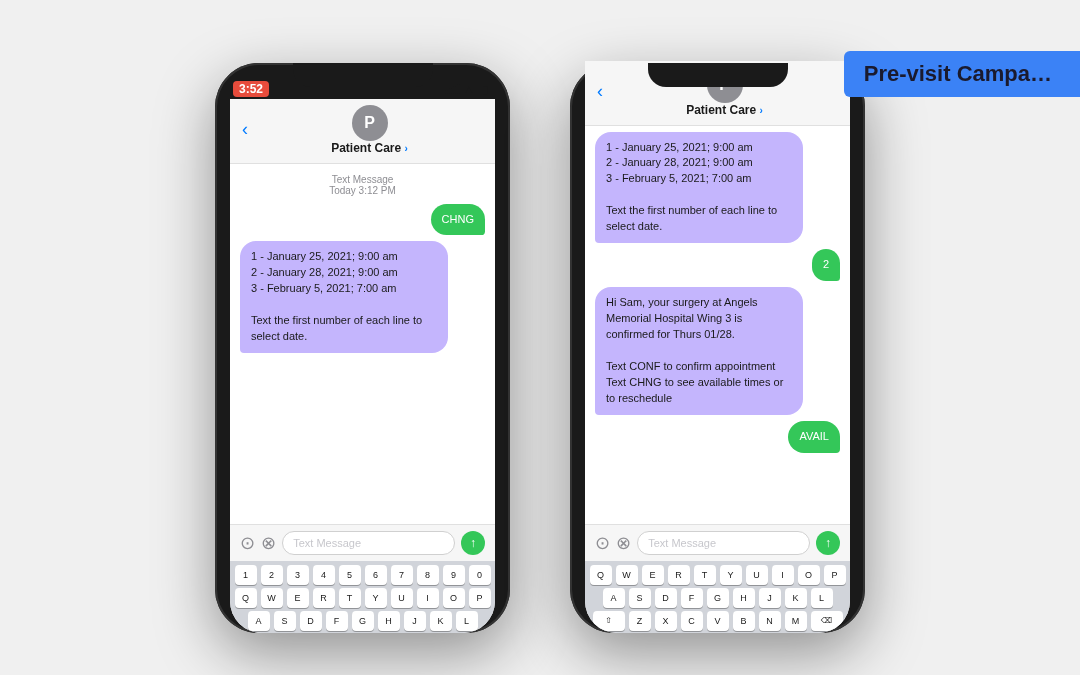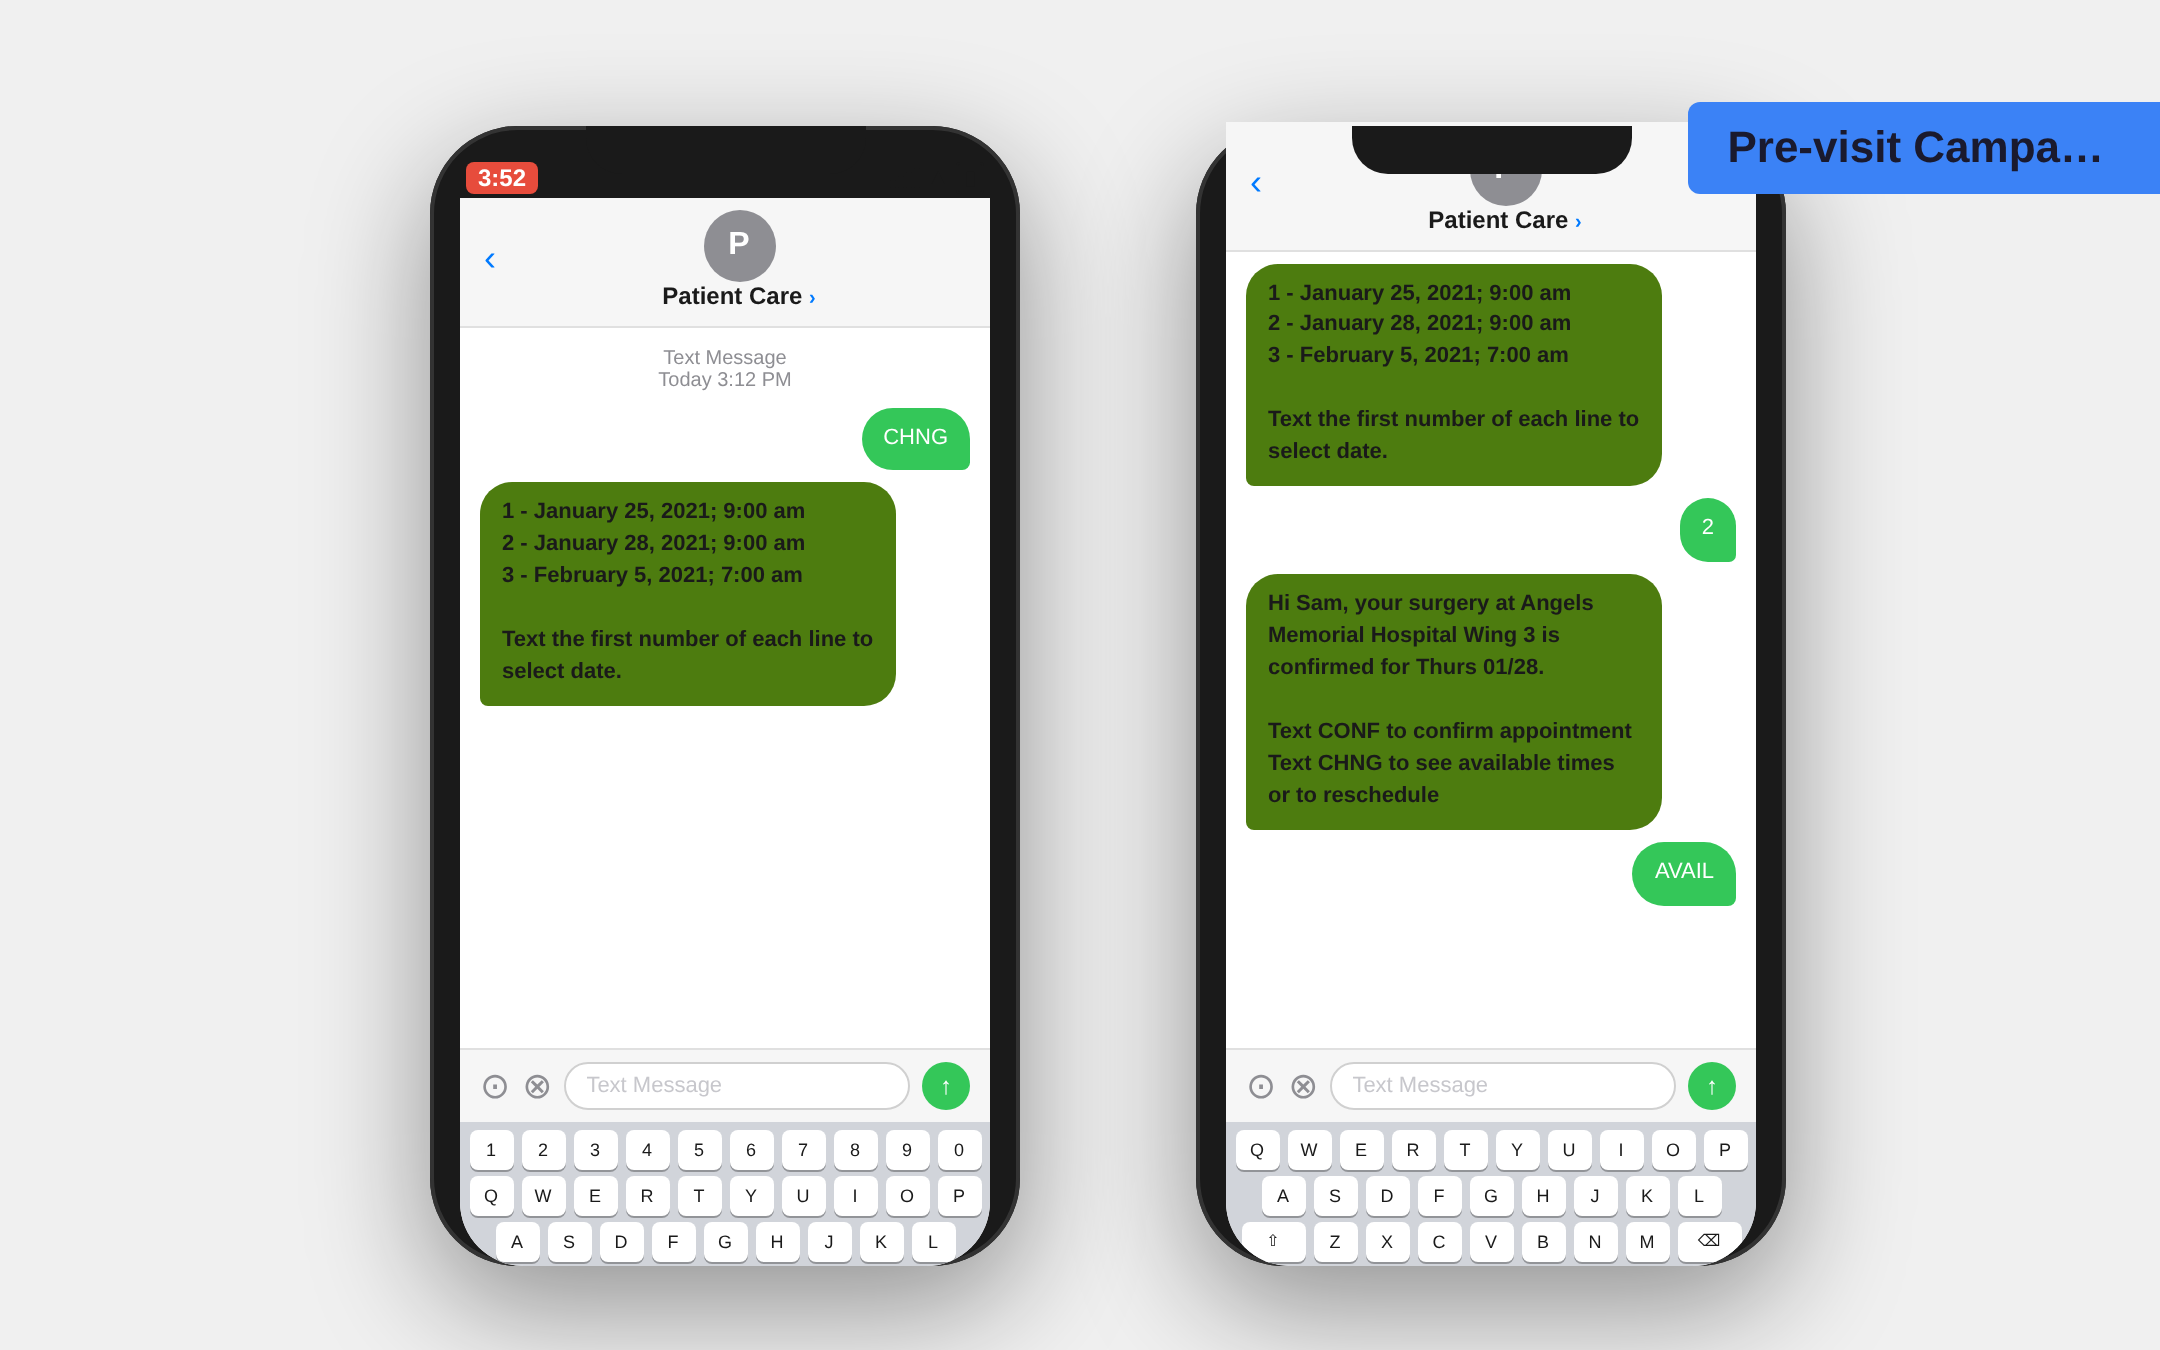--- a/index.html
+++ b/index.html
@@ -44,21 +44,20 @@
     .phone {
       width: 295px;
       height: 570px;
       background: #1a1a1a;
       border-radius: 44px;
       position: relative;
       box-shadow: 0 20px 60px rgba(0,0,0,0.4), inset 0 0 0 2px #333;
       display: flex;
       flex-direction: column;
       align-items: center;
-      margin-left: 28px;
     }
 
     
     .phone-notch {
       position: absolute;
       top: 0;
       left: 50%;
       transform: translateX(-50%);
       width: 140px;
       height: 24px;
@@ -194,25 +193,24 @@
     }
 
     .msg-bubble {
       max-width: 85%;
       padding: 8px 11px;
       border-radius: 16px;
       font-size: 11px;
       line-height: 1.45;
     }
     .msg-incoming {
-      background: #4d7c0f;
+      background: #c4b5fd;
       color: #1a1a1a;
       align-self: flex-start;
       border-bottom-left-radius: 4px;
-      font-weight: bold;
     }
     .msg-outgoing {
       background: #34c759;
       color: white;
       align-self: flex-end;
       border-bottom-right-radius: 4px;
     }
 
     
     .input-bar {

